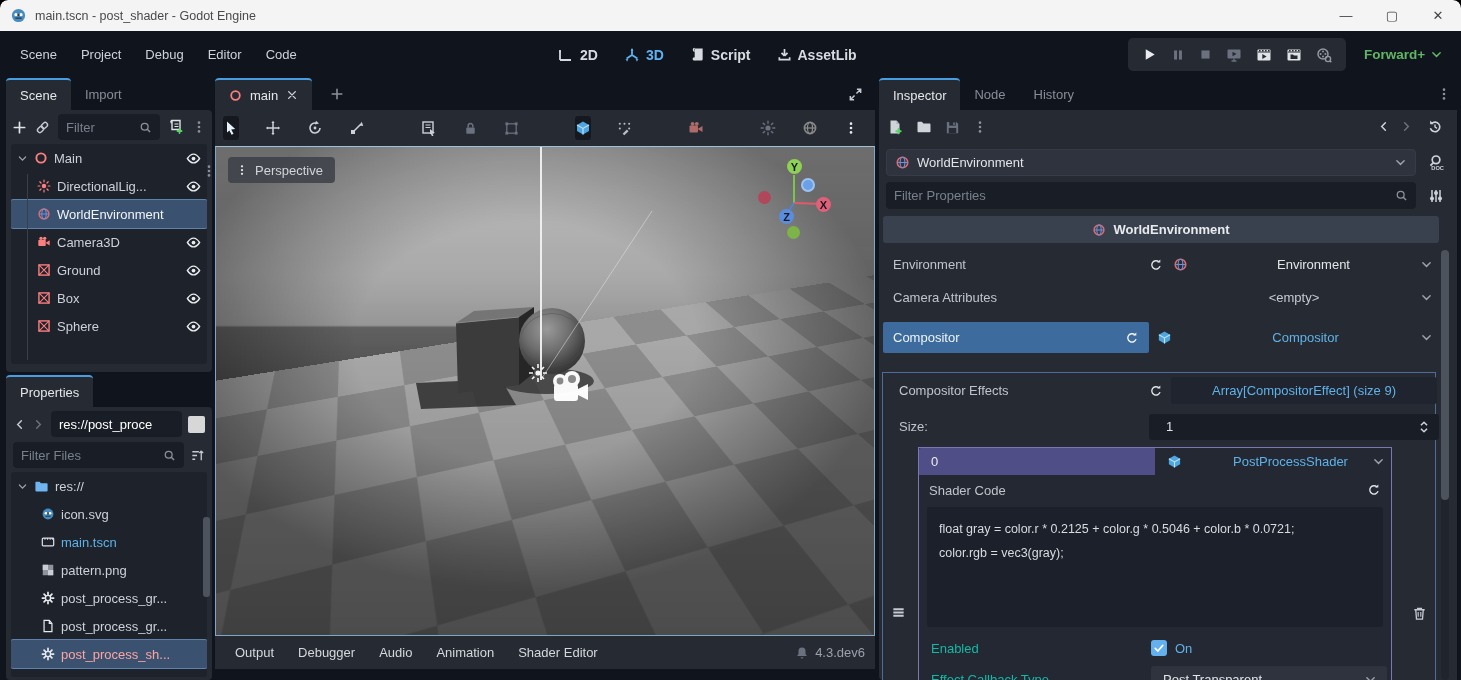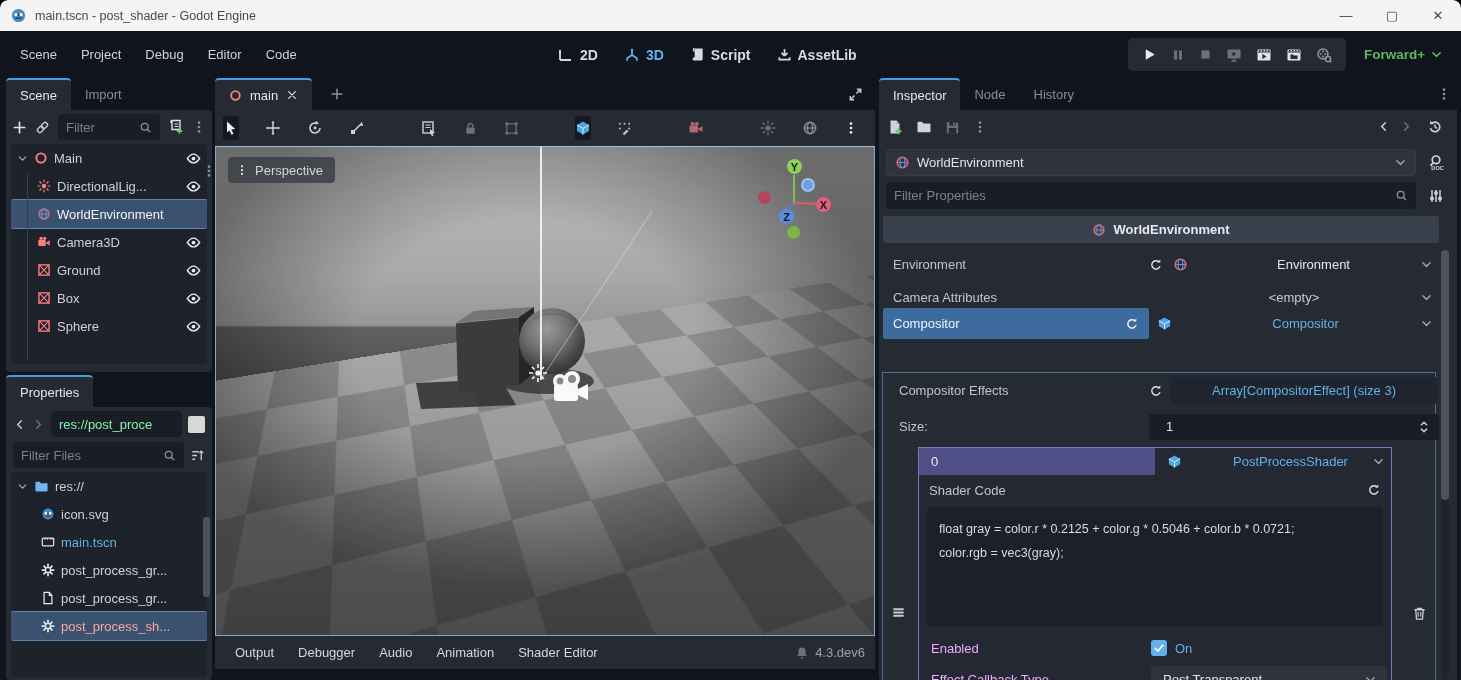--- a/index.html
+++ b/index.html
@@ -45,21 +45,21 @@
   .toolrow { display:flex; align-items:center; gap:8px; height:34px; padding:0 2px; }
   .tree { position:relative; overflow:hidden; }
   .trow { display:flex; align-items:center; gap:6px; height:28px; padding:0 6px; color:#cdd1d8; white-space:nowrap; }
   .trow .grow { flex:1; overflow:hidden; text-overflow:ellipsis; }
   .trow.sel { background:#3b5170; outline:1px solid #5f82aa; border-radius:2px; }
   .indent1 { padding-left:26px; } .indent2 { padding-left:30px; }
   .eye { color:#e8eaee; }
   .guide { position:absolute; left:16px; top:30px; width:1px; height:186px; background:#3a4049; }
 
   #fs-dock { position:absolute; left:6px; top:375px; width:206px; height:305px; }
-  #fs-path { flex:1; height:26px; color:#86efac; font-size:13px; }
+  #fs-path { flex:1; height:26px; color:#ffffff; font-size:13px; }
   .sqbtn { width:17px; height:17px; background:#d7d7d7; border-radius:2px; flex:none; }
   .fs-scroll { position:absolute; right:2px; top:110px; width:7px; height:80px; background:#4d535d; border-radius:3px; }
   .blue-file { color:#5fb2e8; }
 
   
   #center { position:absolute; left:215px; top:78px; width:660px; height:602px; }
   #scene-tabs { display:flex; align-items:flex-end; height:32px; background:#10141c; position:relative; }
   #vtoolbar { height:36px; background:#262b33; display:flex; align-items:center; gap:26px; padding:0 8px; }
   .vsep { width:1px; height:22px; background:#363c46; margin:0 2px; }
   .tbtn { width:24px; height:24px; display:flex; align-items:center; justify-content:center; color:#cdd1d8; border-radius:3px; }
@@ -102,21 +102,21 @@
   #elem-outline { position:absolute; left:39px; top:337px; width:474px; height:233px; border:1px solid #7b77b5; border-bottom:0; background:#232833; }
   .arr-valbox { background:#1f242e; border-radius:3px; height:27px; display:flex; align-items:center; justify-content:center; flex:1; margin-right:2px; }
   .sizebox { background:#191e26; border-radius:3px; height:26px; display:flex; align-items:center; flex:1; padding-left:17px; color:#dfe2e7; position:relative; }
   #elem-head { display:flex; height:27px; margin:0; }
   #elem-idx { width:236px; background:#504e86; color:#eceef2; display:flex; align-items:center; padding-left:12px; border-radius:2px 0 0 0; }
   #elem-res { flex:1; display:flex; align-items:center; gap:8px; padding-left:12px; position:relative; color:#5fb2e8; }
   #shader-row { display:flex; align-items:center; height:30px; padding:0 10px; color:#c0c4cb; position:relative; }
   #code-box { margin:2px 8px 0 8px; height:120px; background:#1b202a; border-radius:3px; padding:10px 12px; 
               color:#d8dbe0; font-size:12.5px; line-height:24px; position:relative; overflow:hidden; }
   .frow { display:flex; align-items:center; height:30px; margin-top:1px; }
-  .frow .flabel { width:228px; padding-left:12px; color:#f0abfc; white-space:nowrap; }
+  .frow .flabel { width:228px; padding-left:12px; color:#14b8a6; white-space:nowrap; }
   .frow .fval { flex:1; display:flex; align-items:center; gap:8px; position:relative; padding-left:4px; }
   .checkbox { width:16px; height:16px; background:#63b0ec; border-radius:3px; display:flex; align-items:center; justify-content:center; }
   .dropdown { flex:1; height:26px; background:#2e333d; border-radius:3px; display:flex; align-items:center;
               padding-left:12px; margin-right:4px; color:#e2e4e8; position:relative; }
   #insp-scroll { position:absolute; right:8px; top:140px; width:8px; height:430px; background:#20252d; border-radius:4px; }
   #insp-thumb { position:absolute; left:0; top:0; width:8px; height:250px; background:#4d535d; border-radius:4px; }
   #gutter-drag { position:absolute; left:12px; top:495px; color:#c6cad2; }
   #gutter-trash { position:absolute; right:30px; top:496px; color:#c6cad2; }
 </style>
 </head>
@@ -611,20 +611,26 @@
           <svg class="ic" width="14" height="14">
               <use href="#i-godot"></use>
             </svg>
           <span class="grow">icon.svg</span>
         </div>
         <div class="trow indent2">
           <svg class="ic" width="14" height="14" style="color:#dfe2e7">
               <use href="#i-film"></use>
             </svg>
           <span class="grow blue-file">main.tscn</span>
+        </div>
+        <div class="trow indent2">
+          <svg class="ic" width="14" height="14">
+              <use href="#i-img"></use>
+            </svg>
+          <span class="grow">pattern.png</span>
         </div>
         <div class="trow indent2">
           <svg class="ic" width="14" height="14" style="color:#e8eaee">
               <use href="#i-gear"></use>
             </svg>
           <span class="grow">post_process_gr...</span>
         </div>
         <div class="trow indent2">
           <svg class="ic" width="14" height="14" style="color:#e8eaee">
               <use href="#i-doc"></use>
@@ -916,21 +922,21 @@
       <div class="prow" style="top:172px">
         <div class="plabel">Camera Attributes</div>
         <div class="pval">
           <span style="flex:1;text-align:center;color:#c6cad2">&lt;empty&gt;</span>
           <svg class="ic chev-end" width="13" height="13">
               <use href="#i-chevd"></use>
             </svg>
         </div>
       </div>
 
-      <div class="prow" style="top:198px">
+      <div class="prow" style="top:212px">
         <div class="plabel" style="align-self:stretch;display:flex;align-items:center;background:#3d6b9e;color:#eef3f8;border-radius:2px">
           <span style="flex:1">Compositor</span>
           <svg class="ic" width="14" height="14" style="color:#f2f5f9;margin-right:10px">
               <use href="#i-revert"></use>
             </svg>
         </div>
         <div class="pval">
           <svg class="ic" width="15" height="15" style="margin-left:8px">
               <use href="#i-cubefill"></use>
             </svg>
@@ -942,21 +948,21 @@
       </div>
 
       <div id="sect-outline"></div>
 
       <div class="prow" style="top:265px">
         <div class="plabel" style="padding-left:16px">Compositor Effects</div>
         <svg class="ic" width="14" height="14" style="color:#dfe2e7;margin-right:8px">
             <use href="#i-revert"></use>
           </svg>
         <div class="arr-valbox">
-          <span class="accent">Array[CompositorEffect] (size 3)</span>
+          <span class="accent">Array[CompositorEffect] (size 9)</span>
         </div>
       </div>
 
       <div class="prow" style="top:301px">
         <div class="plabel" style="padding-left:16px">Size:</div>
         <div class="sizebox">
           <span>1</span>
           <svg class="ic" width="14" height="14" style="position:absolute;right:8px;color:#cfd3da">
               <use href="#i-stepper"></use>
             </svg>

